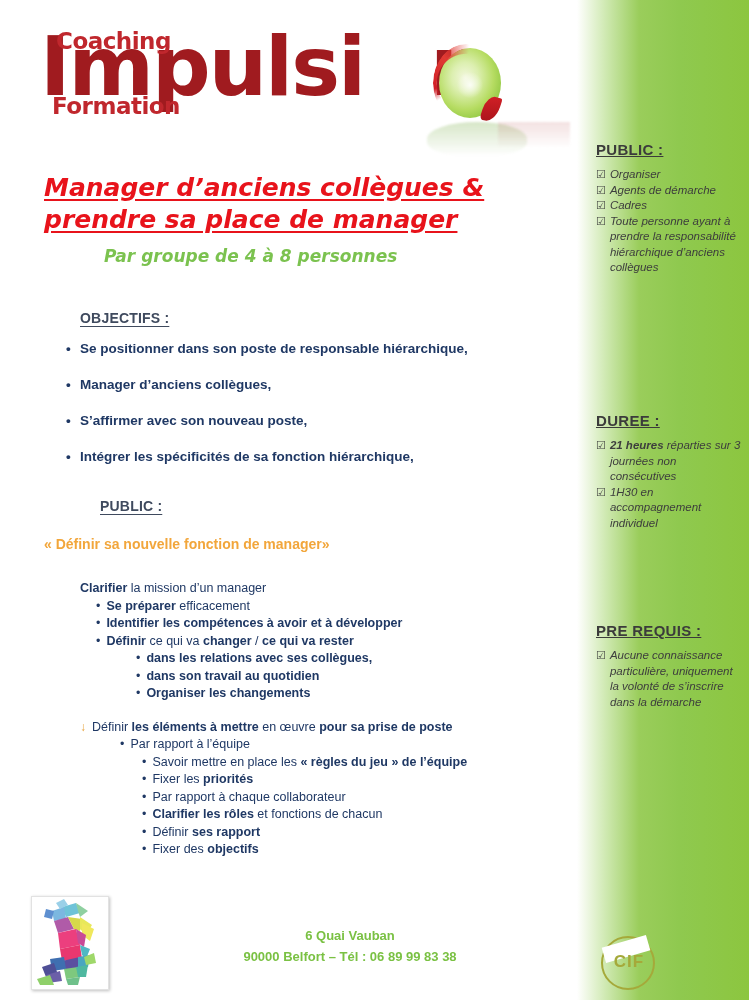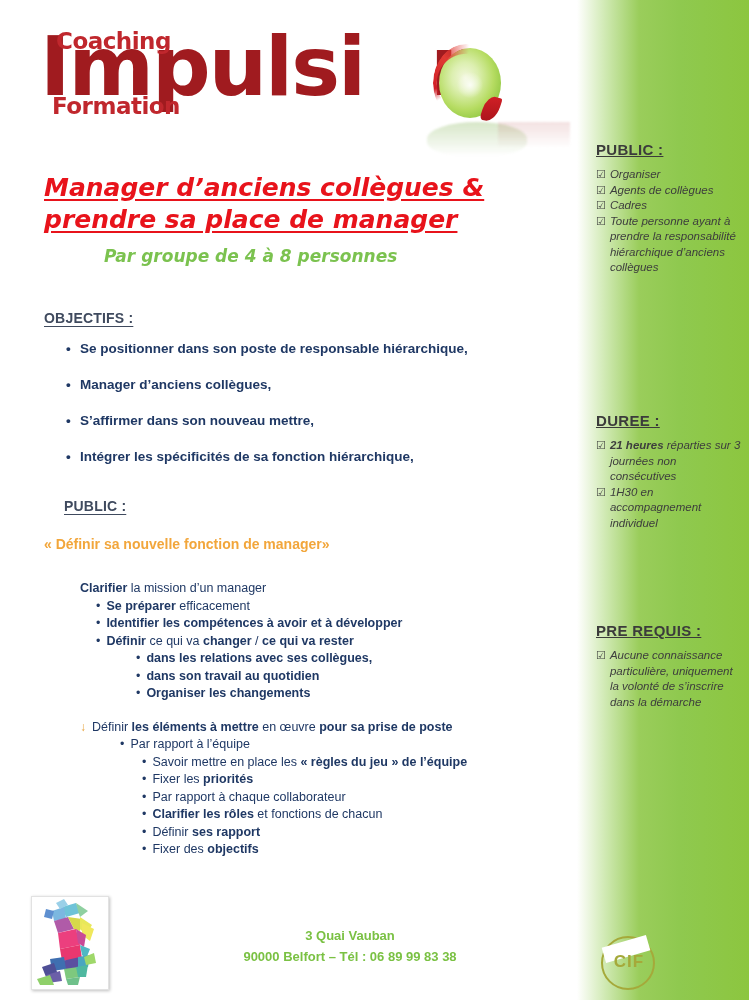--- a/index.html
+++ b/index.html
@@ -110,20 +110,21 @@
     font-family:"DejaVu Sans", sans-serif;
     font-size:17px;font-weight:bold;font-style:italic;color:#7BC24F;
   }
 
   
   .sec-head{
     position:absolute;
     font-size:14px;font-weight:bold;color:#3f4a5e;
     text-decoration:underline;text-underline-offset:3px;
     letter-spacing:.2px;
+    margin-left:36px;
   }
   .obj-list{position:absolute;left:66px;top:340px;width:500px;}
   .obj-item{
     display:flex;align-items:flex-start;
     font-size:13.5px;line-height:17px;color:#1F3864;font-weight:bold;
     margin-bottom:19px;
   }
   .obj-item .bu{flex:0 0 14px;}
   .quote{
     position:absolute;left:44px;top:536px;
@@ -183,21 +184,21 @@
     <div class="sidebar-inner">
 
       <div class="sb-block" style="top:141px;">
         <div class="sb-head">PUBLIC :</div>
         <div class="sb-li">
           <span class="cb">☑</span>
           <span class="txt">Organiser</span>
         </div>
         <div class="sb-li">
           <span class="cb">☑</span>
-          <span class="txt"> Agents de collègues</span>
+          <span class="txt"> Agents de démarche</span>
         </div>
         <div class="sb-li">
           <span class="cb">☑</span>
           <span class="txt">Cadres</span>
         </div>
         <div class="sb-li">
           <span class="cb">☑</span>
           <span class="txt">Toute personne ayant à prendre la responsabilité hiérarchique d’anciens collègues</span>
         </div>
       </div>
@@ -251,21 +252,21 @@
     <div class="obj-item">
       <span class="bu">•</span>
       <span>Se positionner dans son poste de responsable hiérarchique,</span>
     </div>
     <div class="obj-item">
       <span class="bu">•</span>
       <span>Manager d’anciens collègues,</span>
     </div>
     <div class="obj-item">
       <span class="bu">•</span>
-      <span>S’affirmer dans son nouveau mettre,</span>
+      <span>S’affirmer avec son nouveau poste,</span>
     </div>
     <div class="obj-item">
       <span class="bu">•</span>
       <span>Intégrer les spécificités de sa fonction hiérarchique,</span>
     </div>
   </div>
 
   <div class="sec-head" style="left:64px;top:498px;">PUBLIC :</div>
   <div class="quote">« Définir sa nouvelle fonction de manager»</div>
 
@@ -364,21 +365,21 @@
       <polygon points="32,72 46,70 48,80 34,82" fill="#7ec87e"></polygon>
       <polygon points="44,70 56,68 54,80 46,80" fill="#4fb8a0"></polygon>
       <polygon points="5,82 18,78 22,88 8,88" fill="#8fd06a"></polygon>
       <polygon points="34,82 48,80 46,88 36,88" fill="#6fc08a"></polygon>
       <polygon points="52,60 62,56 64,66 54,68" fill="#9fd86a"></polygon>
       <polygon points="24,6 32,2 36,8 28,12" fill="#9ad0e8"></polygon>
     </svg>
   </div>
 
   <div class="footer">
-    <div>3 Quai Vauban</div>
+    <div>6 Quai Vauban</div>
     <div>90000 Belfort – Tél : 06 89 99 83 38</div>
   </div>
 
   <div class="cif">
     <div class="ring"></div>
     <div class="cut"></div>
     <div class="txt">CIF</div>
   </div>
 
 </div>

